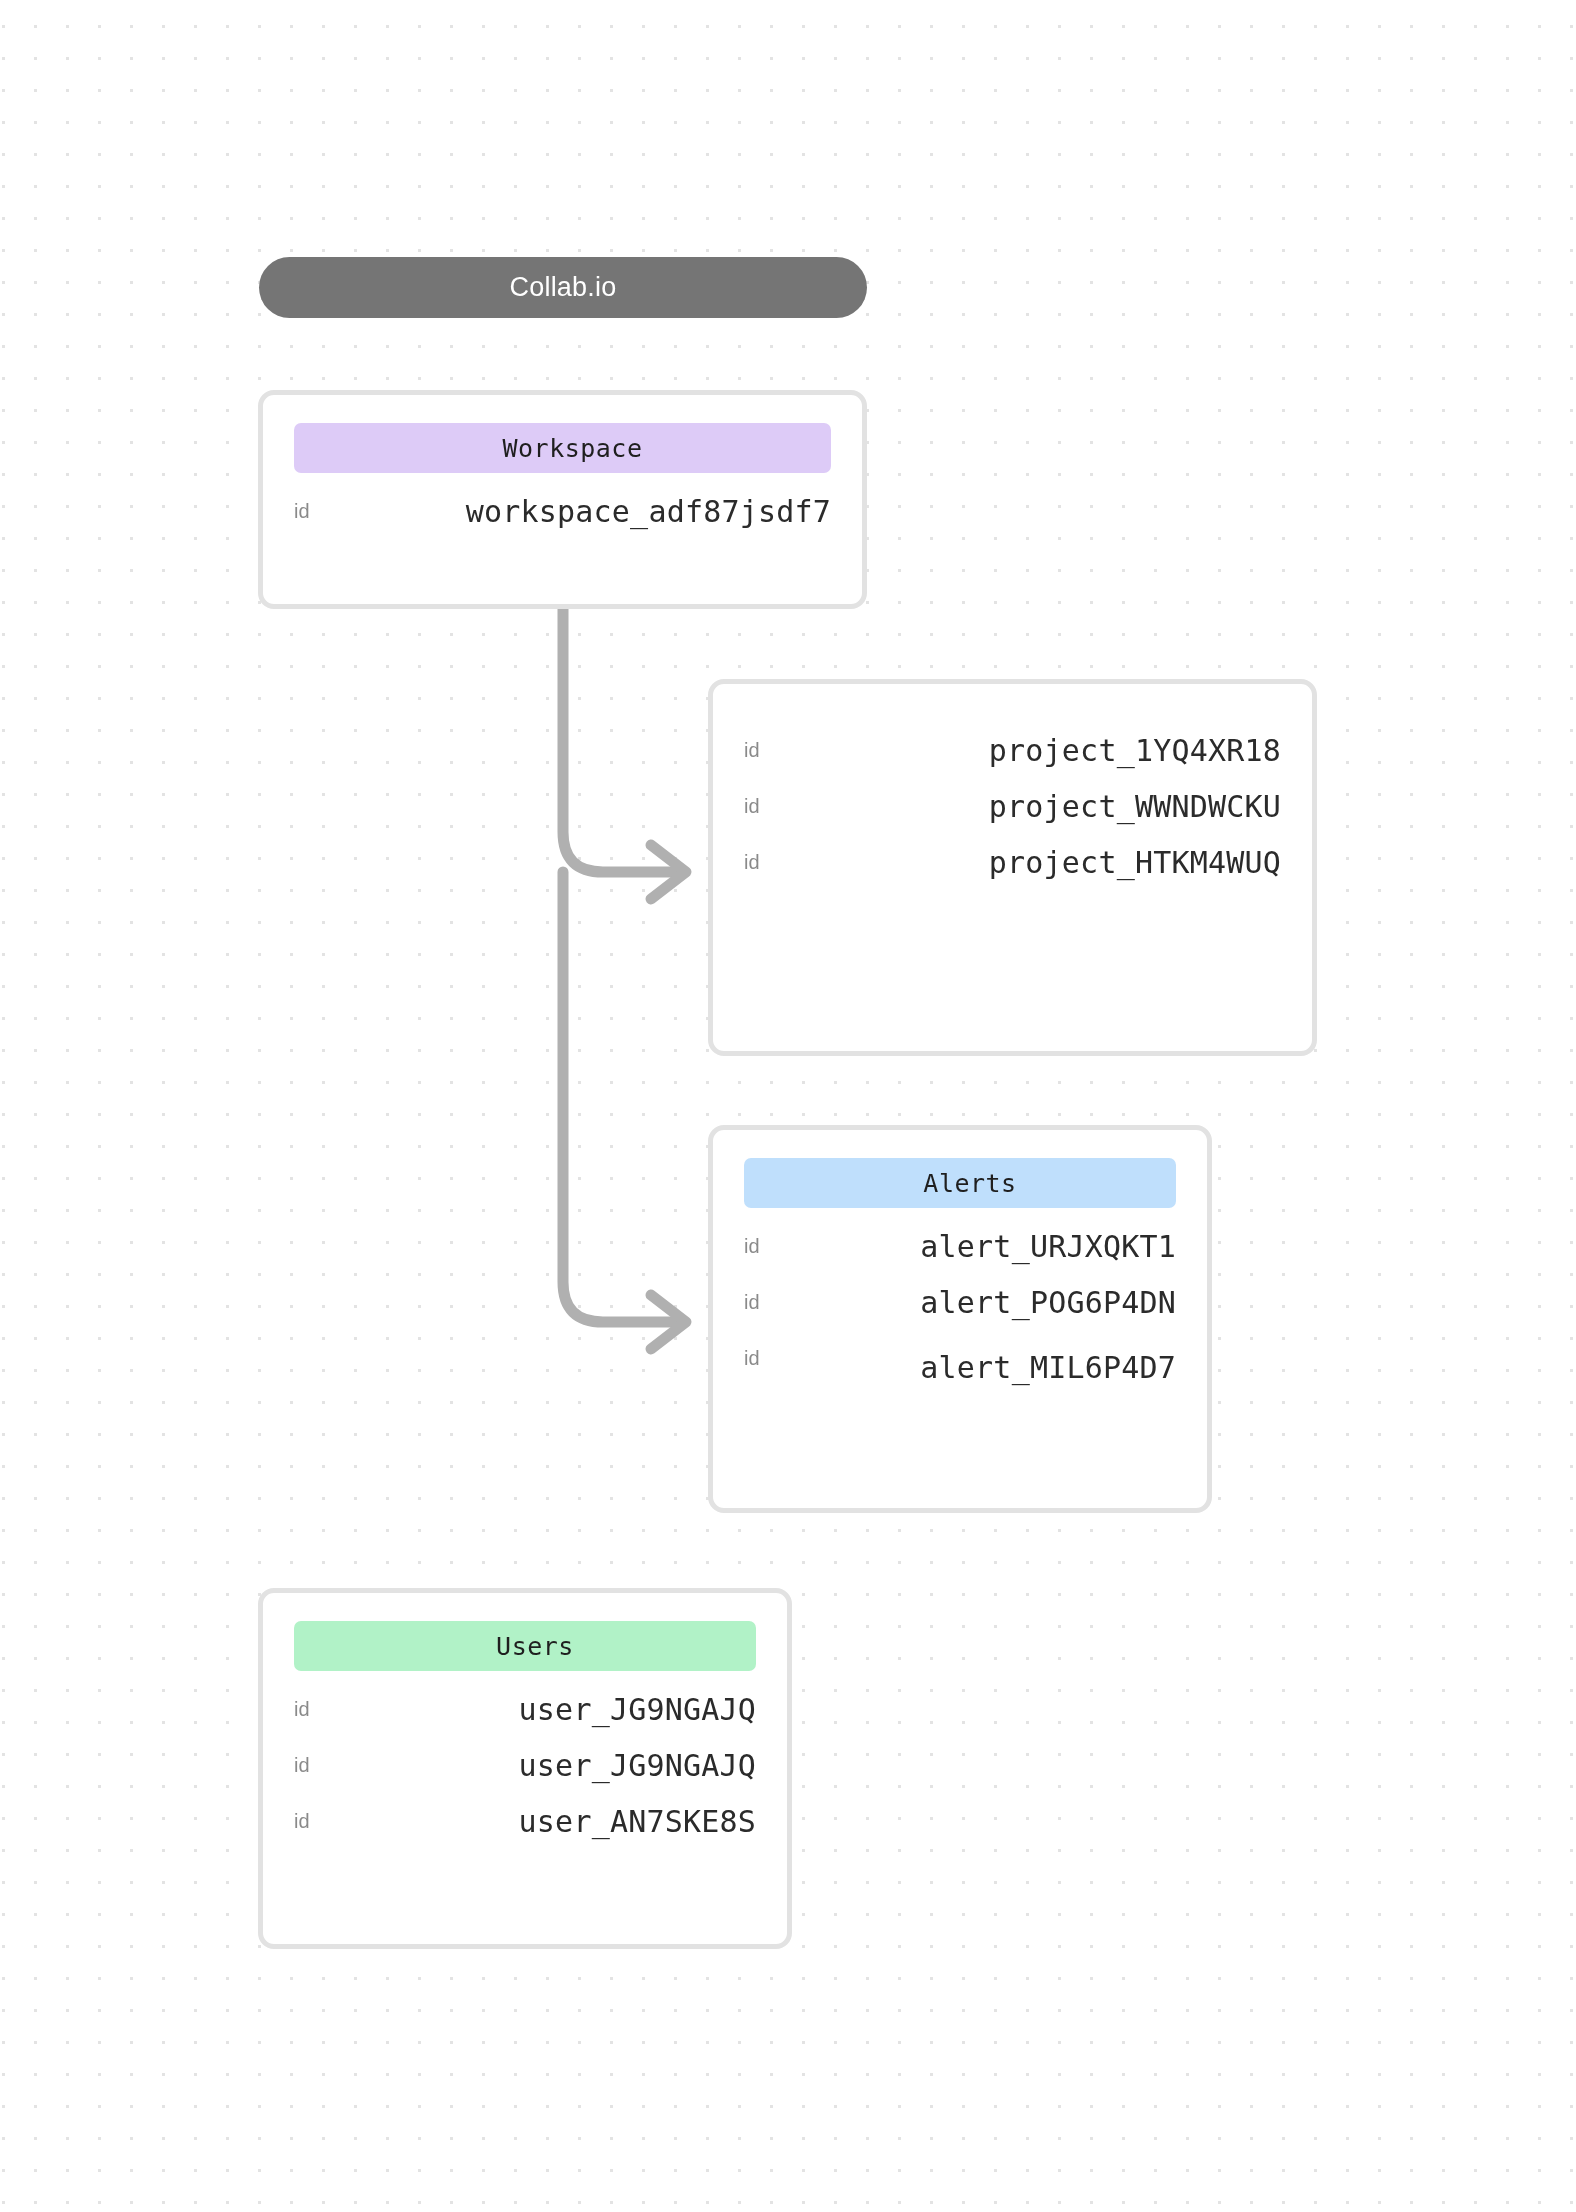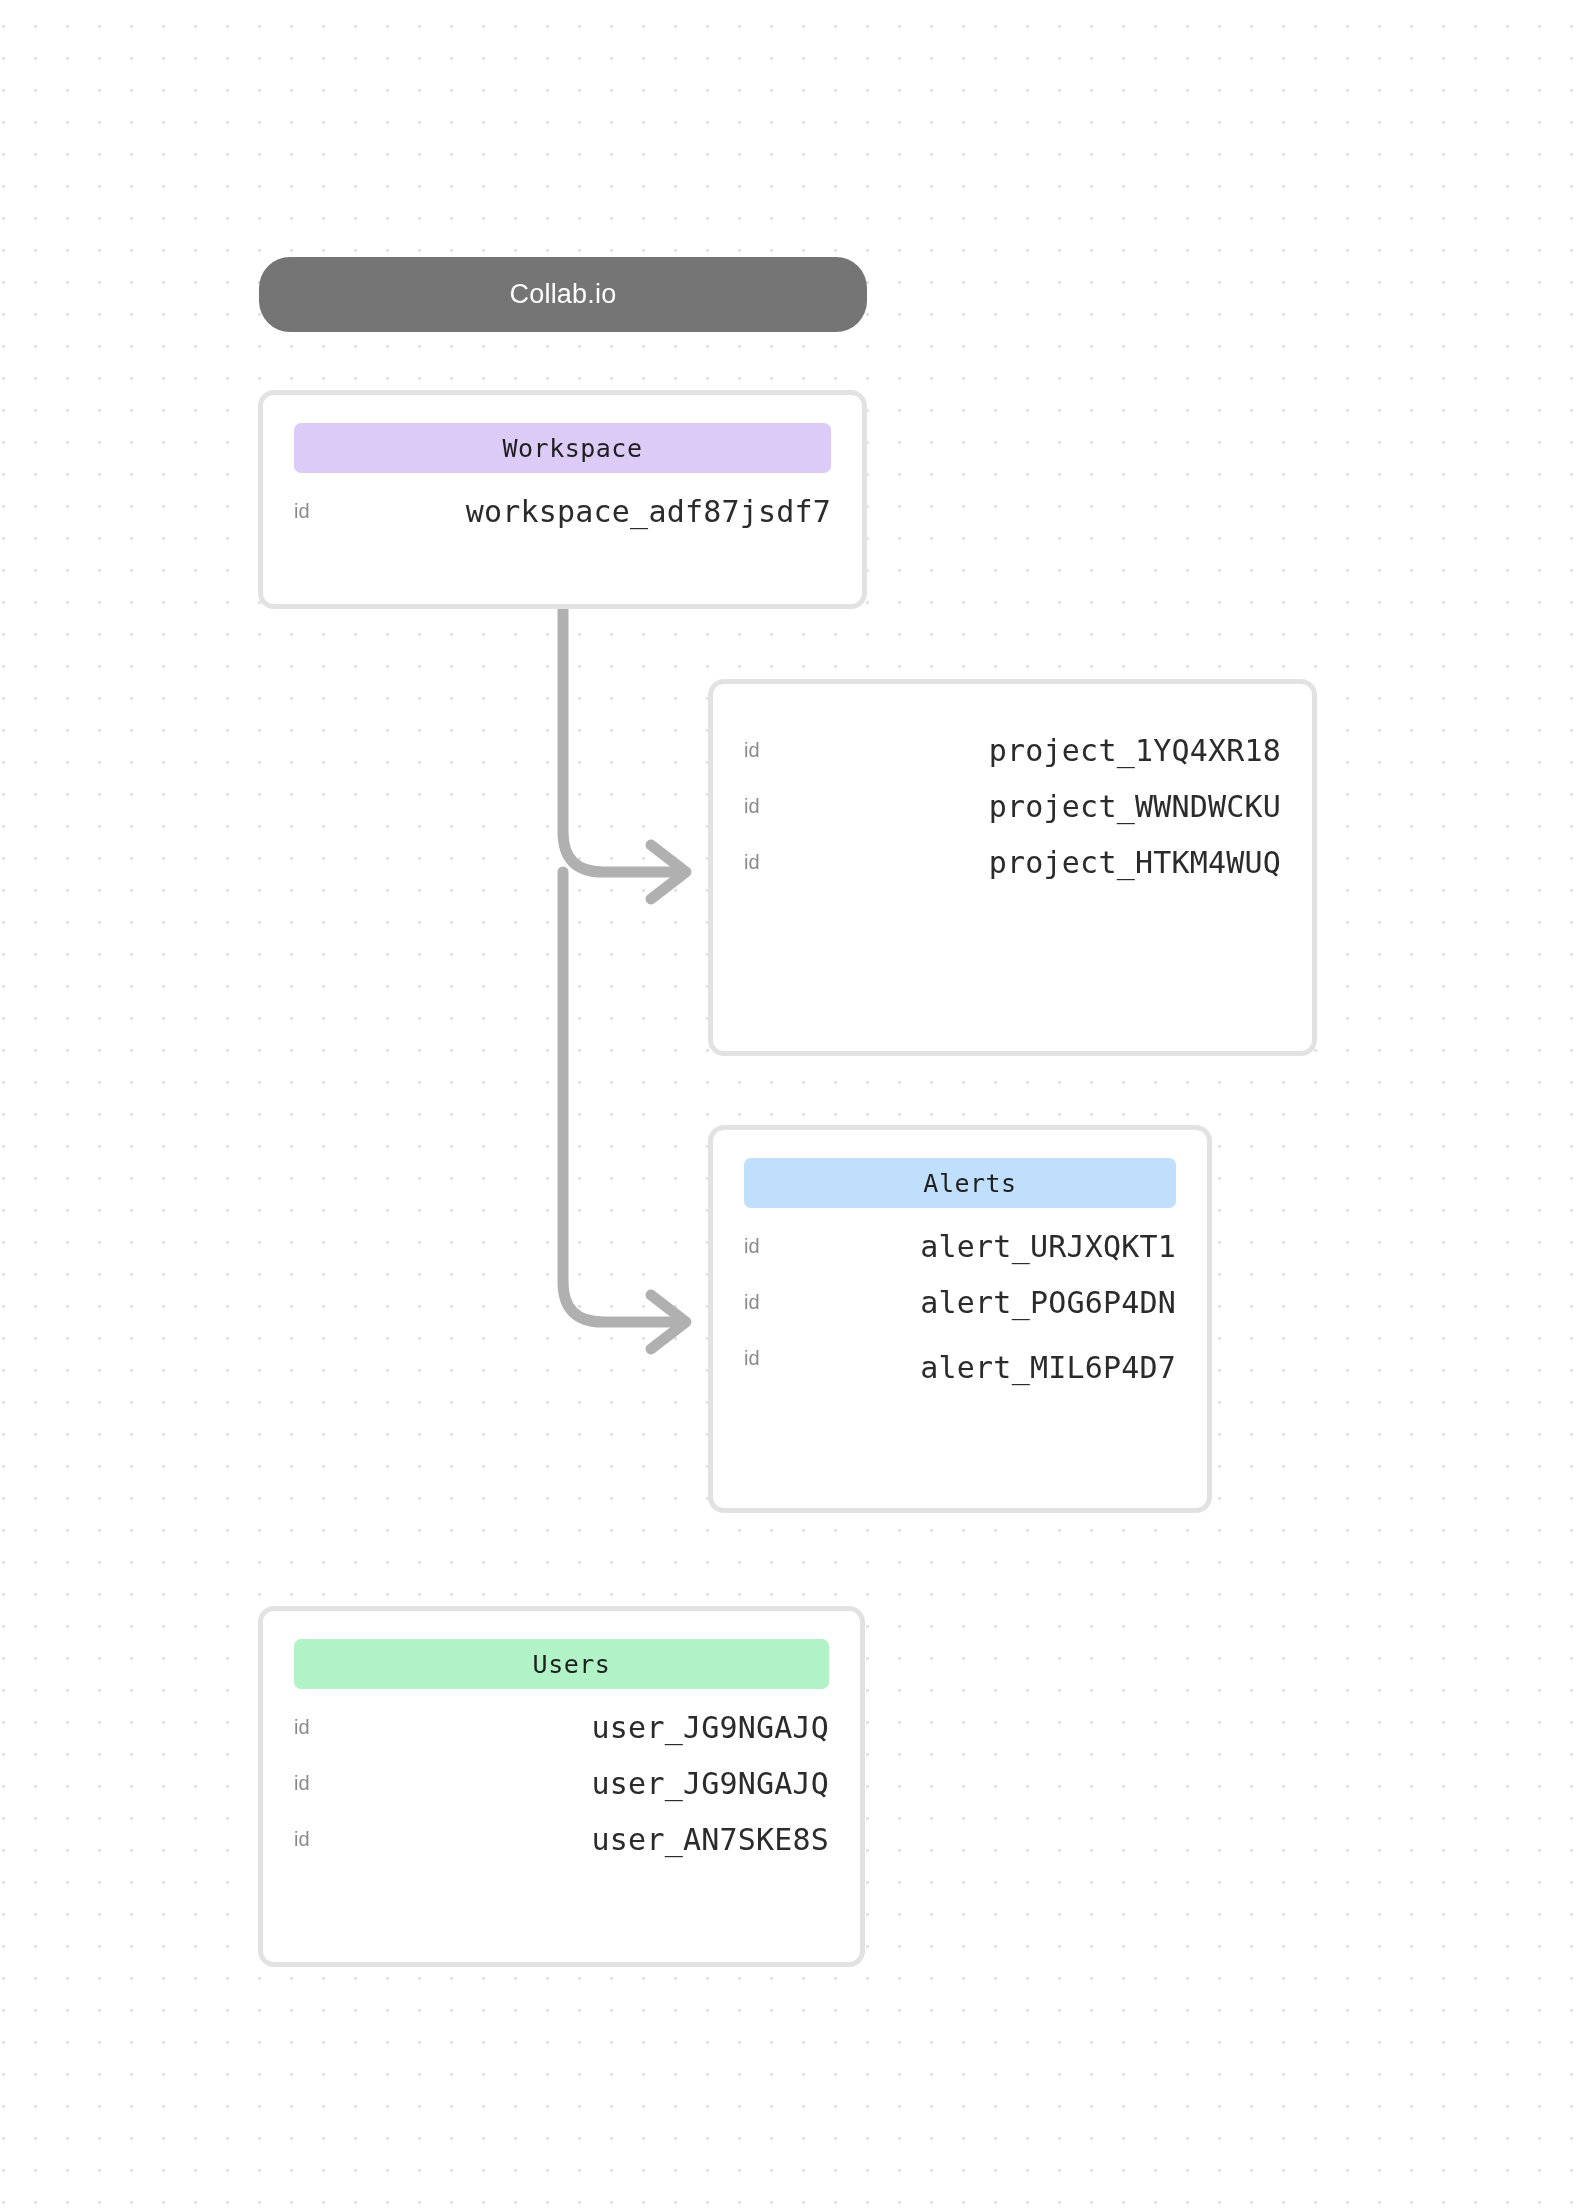--- a/index.html
+++ b/index.html
@@ -20,21 +20,21 @@
     background-size: 32px 32px;
     background-position: 2px 25px;
   }
 
   
   .title-pill {
     position: absolute;
     left: 259px;
     top: 257px;
     width: 608px;
-    height: 75px;
+    height: 61px;
     border-radius: 31px;
     background: #757575;
     color: #ffffff;
     display: flex;
     align-items: center;
     justify-content: center;
     font-family: "Liberation Sans", sans-serif;
     font-size: 27px;
     letter-spacing: 0.2px;
     box-sizing: border-box;
@@ -85,21 +85,21 @@
     color: #2b2b2b;
     white-space: nowrap;
     letter-spacing: 0.2px;
   }
   .row.shift-down .row-val { position: relative; top: 9px; margin-left: 41px; }
 
   
   #node-workspace { left: 258px; top: 390px;  width: 609px; height: 219px; }
   #node-projects  { left: 708px; top: 679px;  width: 609px; height: 377px; }
   #node-alerts    { left: 708px; top: 1125px; width: 504px; height: 388px; }
-  #node-users     { left: 258px; top: 1588px; width: 607px; height: 361px; margin-top: 18px; }
+  #node-users     { left: 258px; top: 1588px; width: 534px; height: 361px; }
 
   
   #edges {
     position: absolute;
     left: 0; top: 0;
     width: 1576px;
     height: 2212px;
     pointer-events: none;
   }
 </style>

